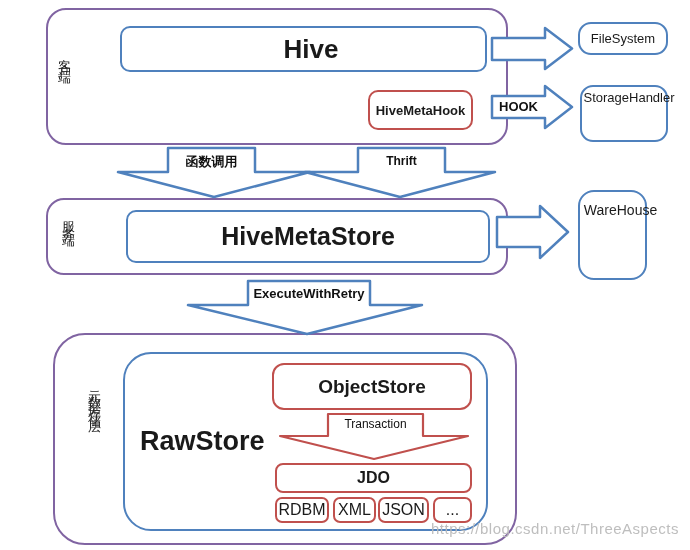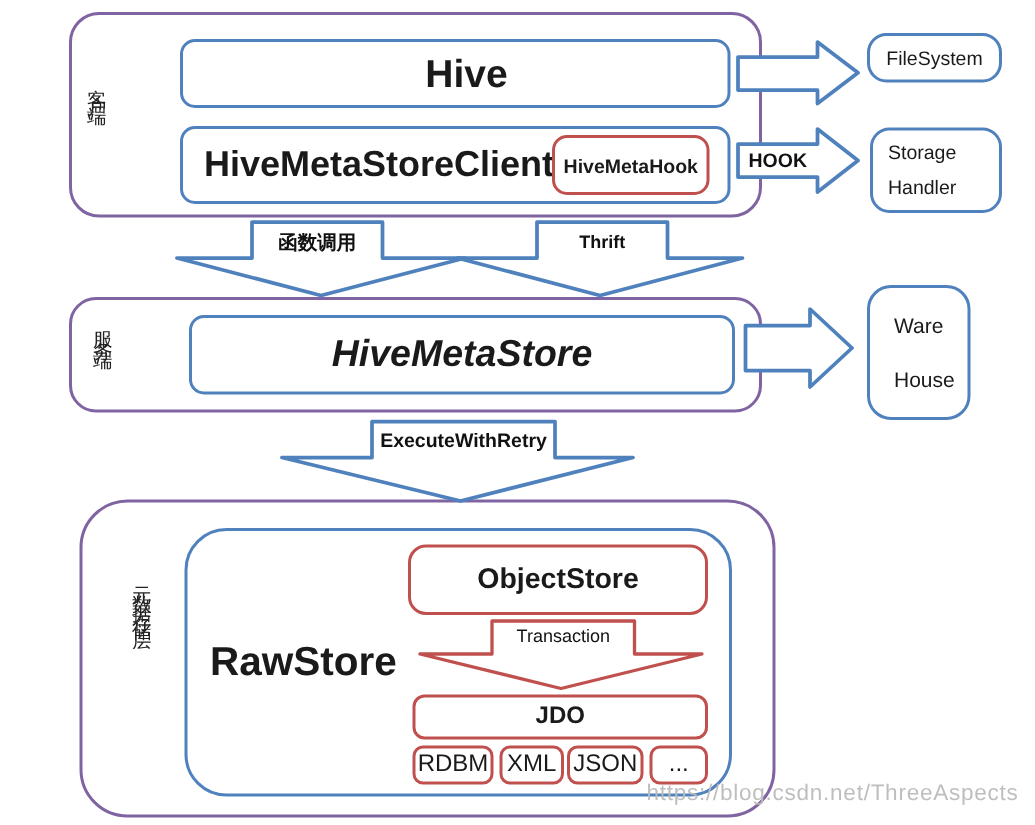--- a/index.html
+++ b/index.html
@@ -20,37 +20,34 @@
     display:flex;align-items:center;justify-content:center;}
   .vlabel{writing-mode:vertical-rl;text-orientation:upright;font-size:13px;
     letter-spacing:6px;color:#222;line-height:1;}
   .big{font-size:26px;font-weight:600;}
   .mid{font-size:19px;font-weight:600;}
   .sm{font-size:13px;}
   .xs{font-size:16px;}
   .arrowlabel{position:absolute;text-align:center;font-size:13px;color:#111;}
   svg.overlay{position:absolute;left:0;top:0;pointer-events:none;}
   .watermark{font-size:15px;color:rgba(186,186,186,0.95);letter-spacing:0.5px;white-space:nowrap;z-index:9;}
-  .twolines{flex-direction:column;align-items:flex-start;justify-content:center;}
+  .twolines{flex-direction:row;align-items:flex-start;justify-content:center;}
 </style>
 </head>
 <body>
 
 <div class="stage">
 
   <div class="abs pcontainer" style="left:46px;top:8px;width:462px;height:137px;"></div>
   <div class="abs vlabel" style="left:58px;top:48px;">客户端</div>
 
   <div class="abs bluebox big" style="left:120px;top:26px;width:367px;height:46px;padding-left:15px;">
     <span>Hive</span>
   </div>
 
-  <div class="abs bluebox" style="left:120px;top:84px;width:367px;height:52px;justify-content:flex-start;padding-left:14px;">
-    <span class="big" style="font-size:24px;">HiveMetaStoreClient</span>
-  </div>
 
   <div class="abs redbox" style="left:368px;top:90px;width:105px;height:40px;">
     <span class="sm" style="font-weight:600;">HiveMetaHook</span>
   </div>
 
   <div class="abs bluebox ext sm" style="left:578px;top:22px;width:90px;height:33px;">
     <span>FileSystem</span>
   </div>
 
   <div class="abs bluebox ext sm twolines" style="left:580px;top:85px;width:88px;height:57px;padding-left:10px;line-height:1.75;">
@@ -60,21 +57,21 @@
 
   <div class="abs bluebox ext twolines" style="left:578px;top:190px;width:69px;height:90px;padding-left:16px;font-size:14px;line-height:2.6;border-radius:16px;">
     <span>Ware</span>
     <span>House</span>
   </div>
 
   <div class="abs pcontainer" style="left:46px;top:198px;width:462px;height:77px;border-radius:18px;"></div>
   <div class="abs vlabel" style="left:62px;top:211px;">服务端</div>
 
   <div class="abs bluebox" style="left:126px;top:210px;width:364px;height:53px;">
-    <span class="big" style="font-size:25px;font-style:italic;">HiveMetaStore</span>
+    <span class="big" style="font-size:25px;">HiveMetaStore</span>
   </div>
 
   <div class="abs pcontainer bottom" style="left:53px;top:333px;width:464px;height:212px;"></div>
   <div class="abs vlabel" style="left:88px;top:380px;">元数据存储层</div>
 
   <div class="abs bluebox" style="left:123px;top:352px;width:365px;height:179px;border-radius:28px;"></div>
   <div class="abs big" style="left:140px;top:426px;font-size:27px;">RawStore</div>
 
   <div class="abs redbox" style="left:272px;top:363px;width:200px;height:47px;border-radius:12px;">
     <span class="mid">ObjectStore</span>

